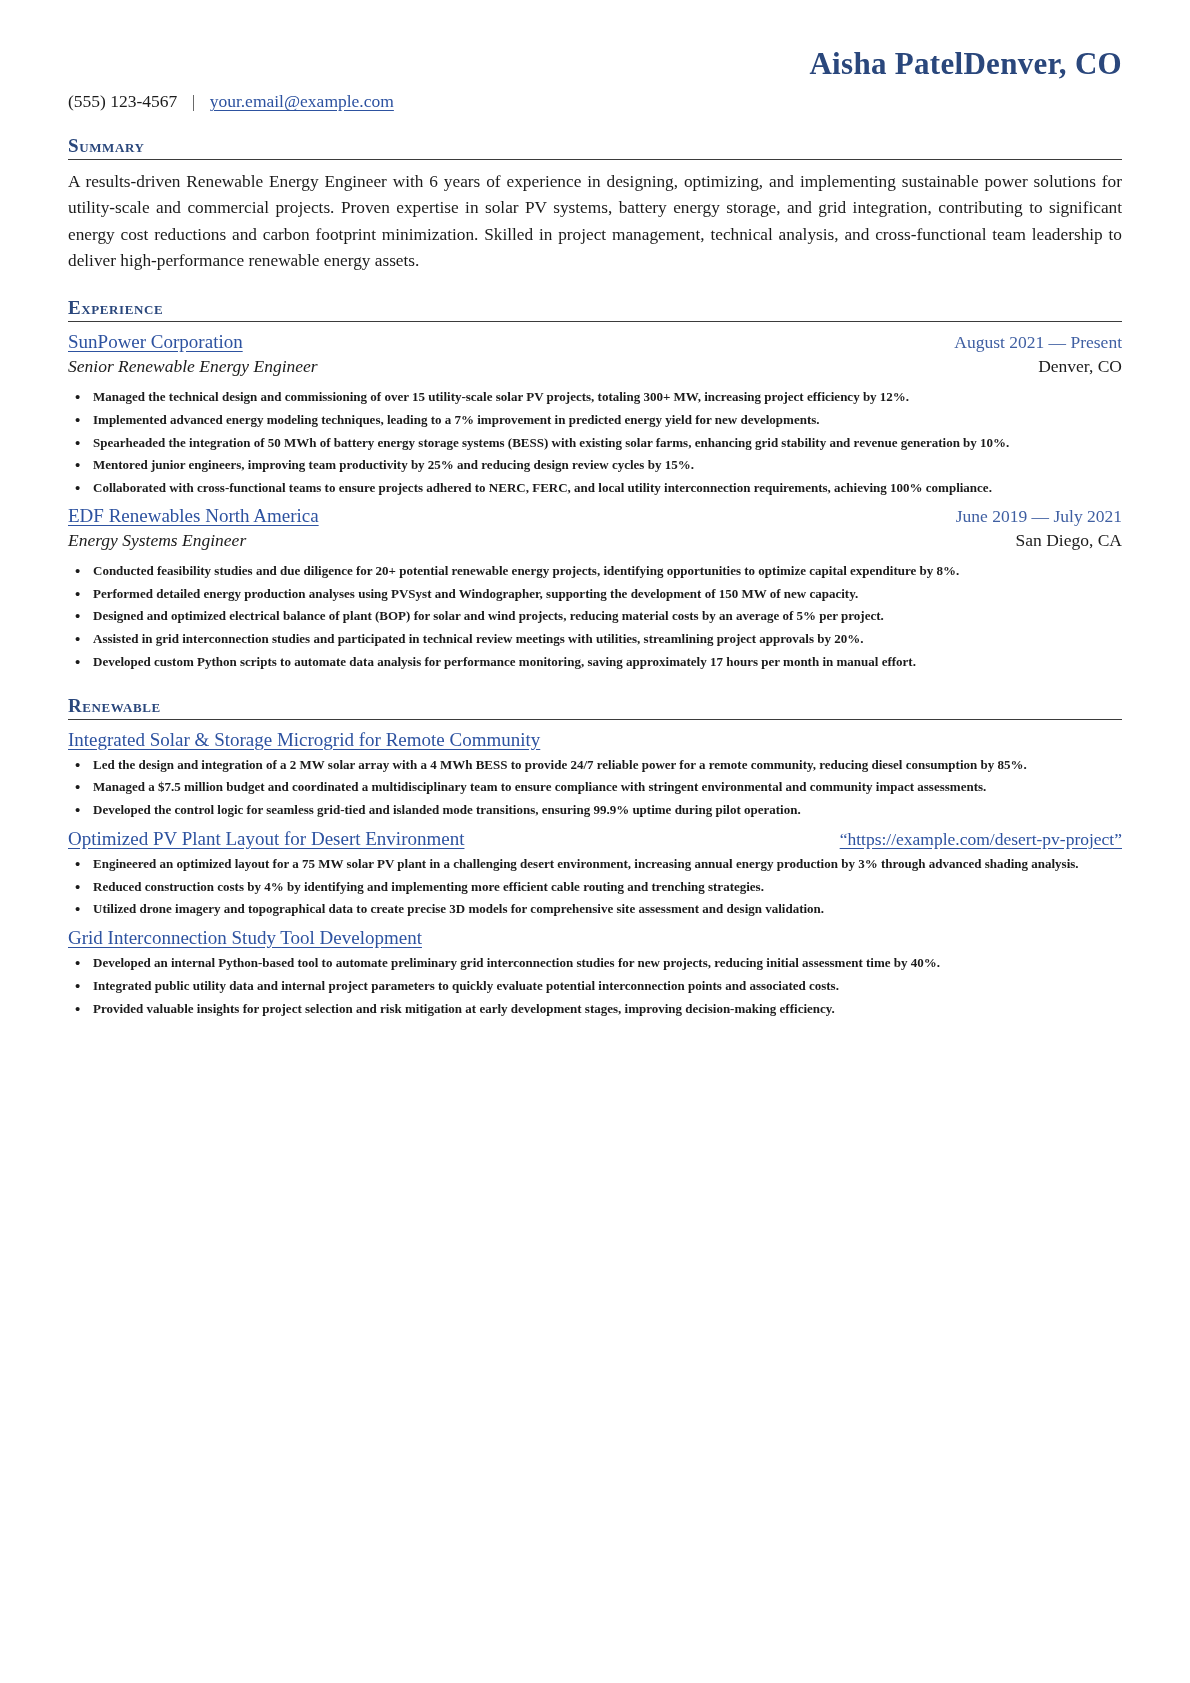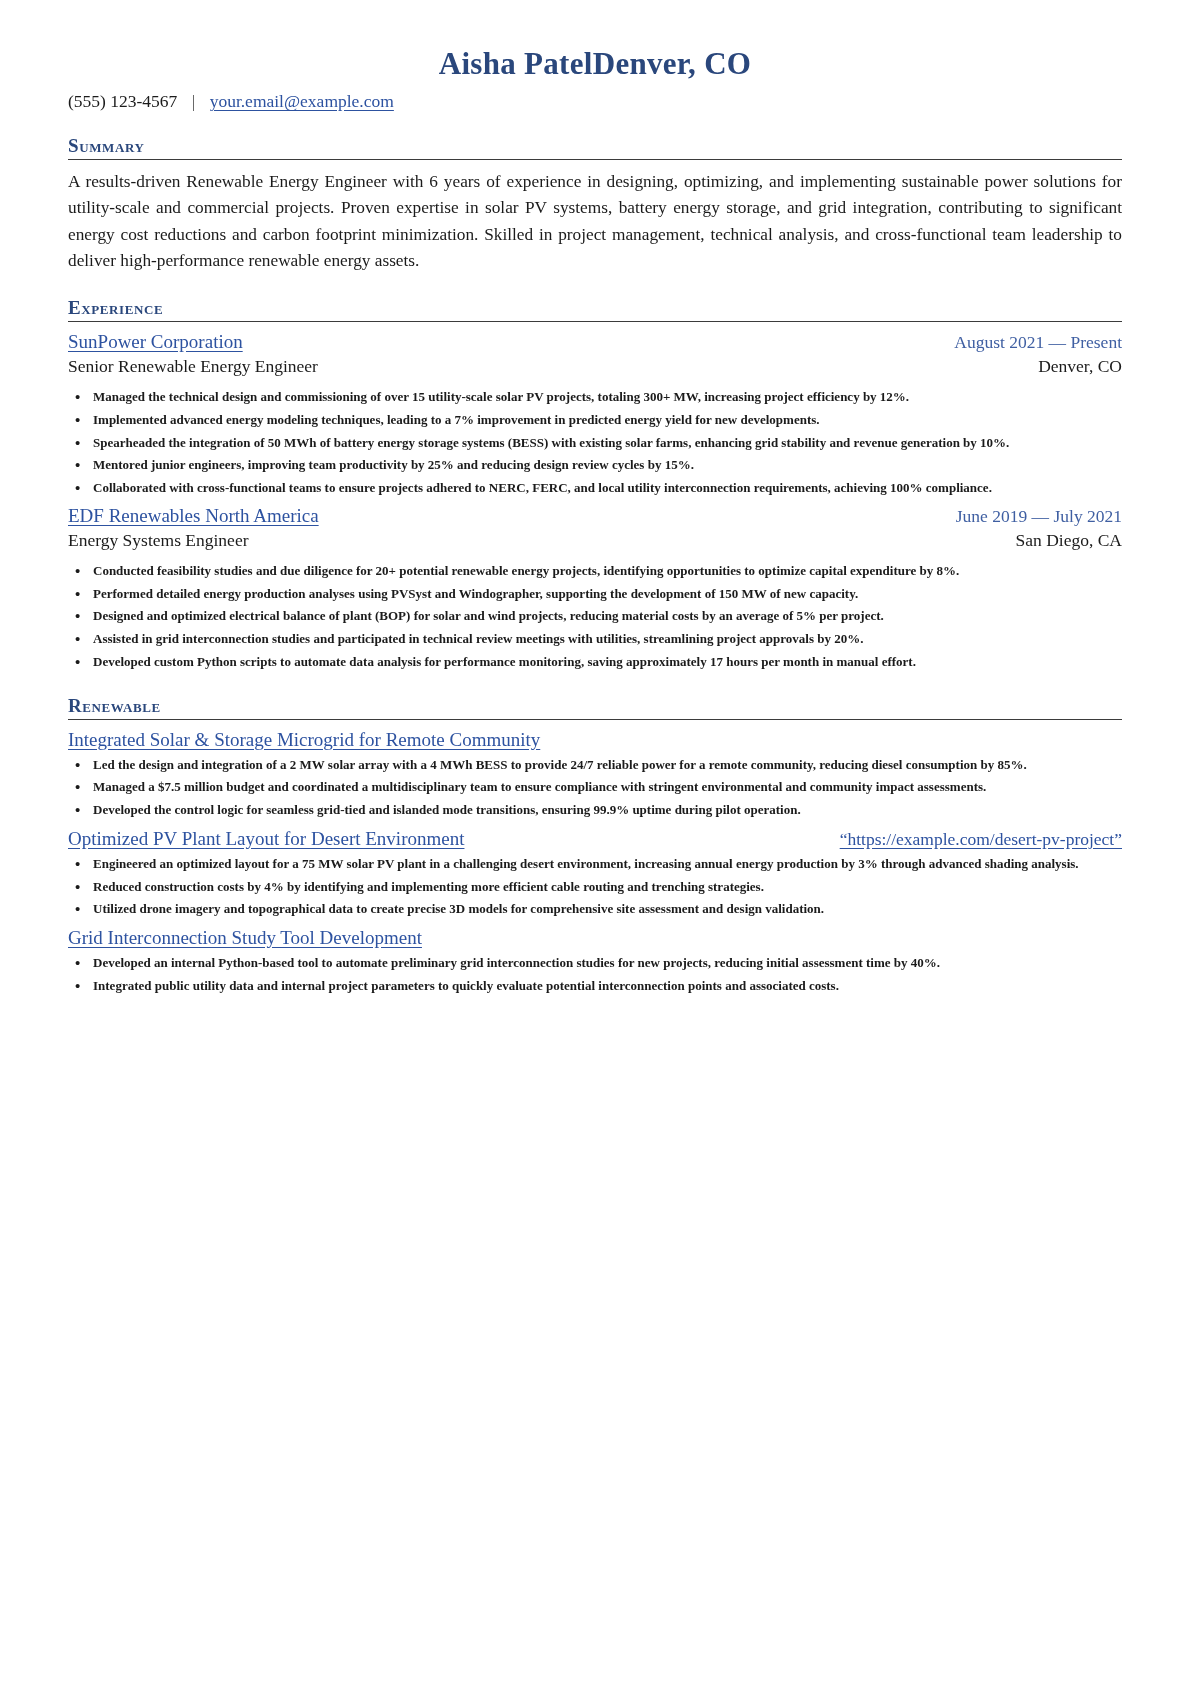--- a/index.html
+++ b/index.html
@@ -21,21 +21,21 @@
   .page{
     width:1190px;
     min-height:1683px;
     margin:0 auto;
     background:var(--page-bg);
     padding:46px 68px 40px 68px;
   }
   
   .name-row{
     display:flex;
-    justify-content:center;
+    justify-content:flex-end;
     align-items:baseline;
   }
   .person-name,.person-location{
     font-size:31px;
     font-weight:bold;
     color:var(--heading);
     letter-spacing:0.3px;
   }
   .contact-row{
     margin-top:9px;
@@ -86,20 +86,21 @@
     text-underline-offset:3px;
     cursor:pointer;
   }
   .job-dates{
     font-size:17.5px;
     color:var(--date);
   }
   .role-row{margin-top:3px;}
   .job-title{
     font-size:17.5px;
+    font-style:italic;
   }
   .job-location{font-size:17.5px;}
   
   ul.bullets{
     list-style:none;
     margin:10px 0 2px 0;
   }
   ul.bullets li{
     position:relative;
     padding-left:25px;
@@ -213,17 +214,18 @@
       </ul>
     </div>
 
     <div class="project">
       <div class="split-row">
         <a class="project-title-link">Grid Interconnection Study Tool Development</a>
       </div>
       <ul class="bullets">
         <li>Developed an internal Python-based tool to automate preliminary grid interconnection studies for new projects, reducing initial assessment time by 40%.</li>
         <li>Integrated public utility data and internal project parameters to quickly evaluate potential interconnection points and associated costs.</li>
+        <li>Provided valuable insights for project selection and risk mitigation at early development stages, improving decision-making efficiency.</li>
       </ul>
     </div>
   </section>
 
 </div>
 
 </body></html>

